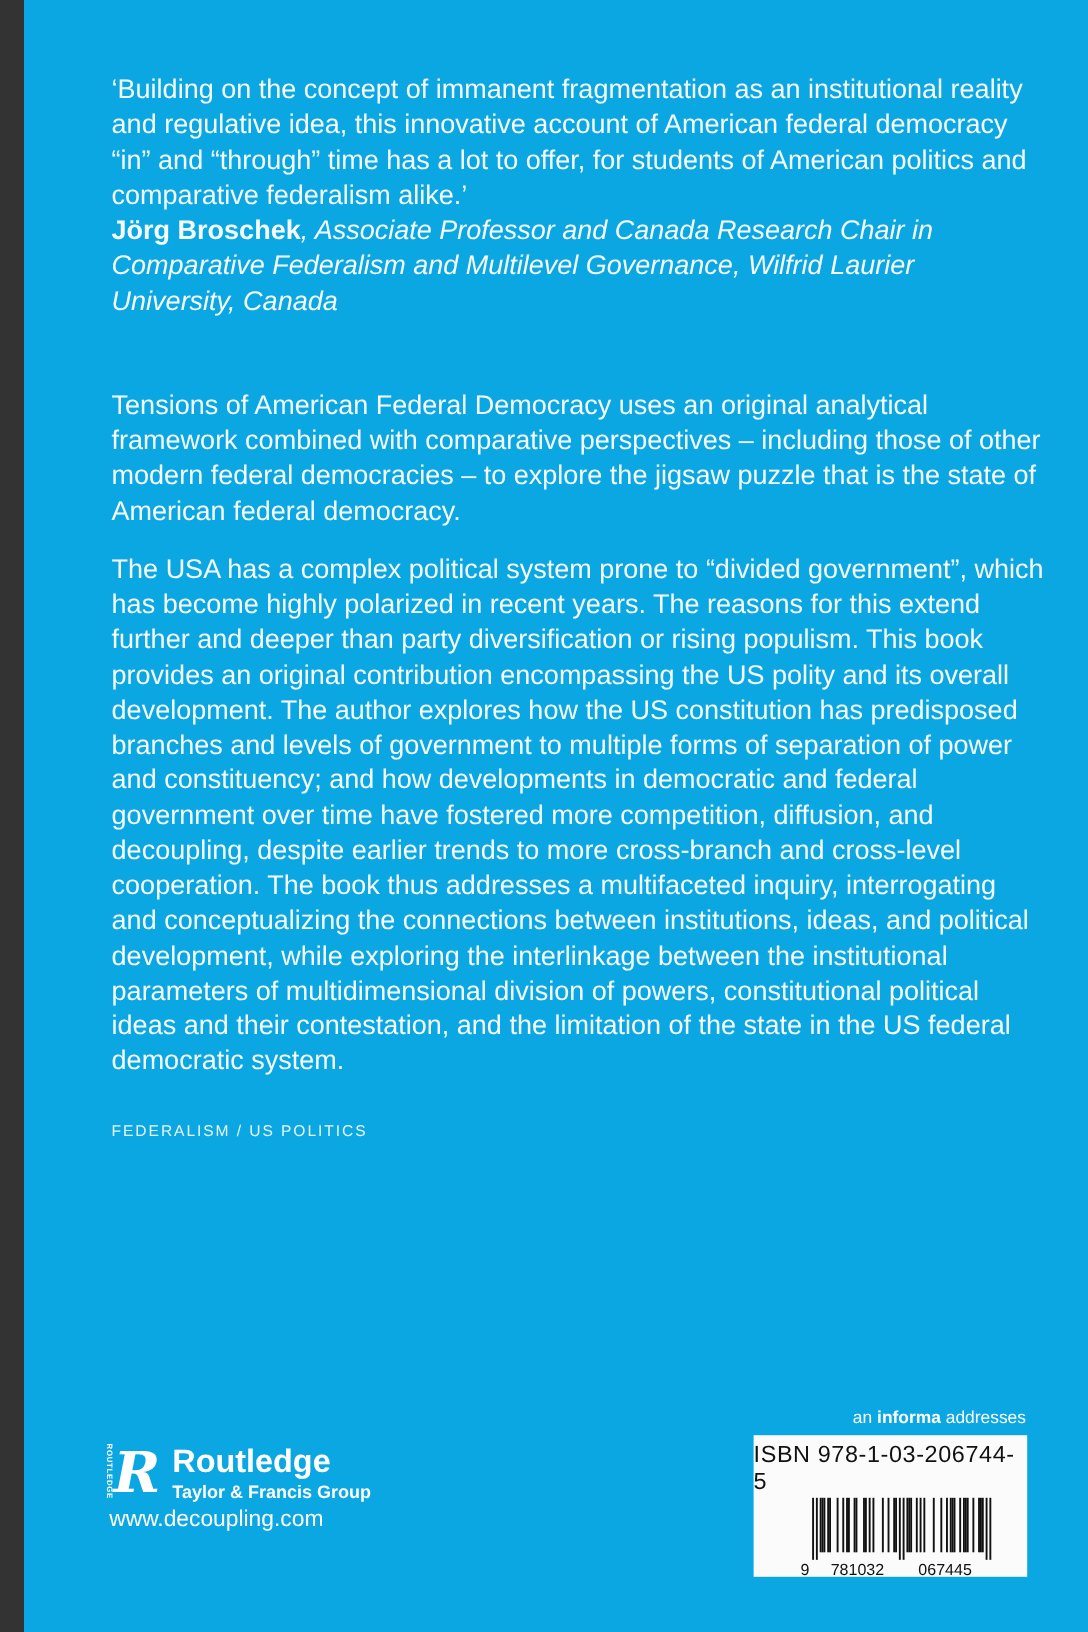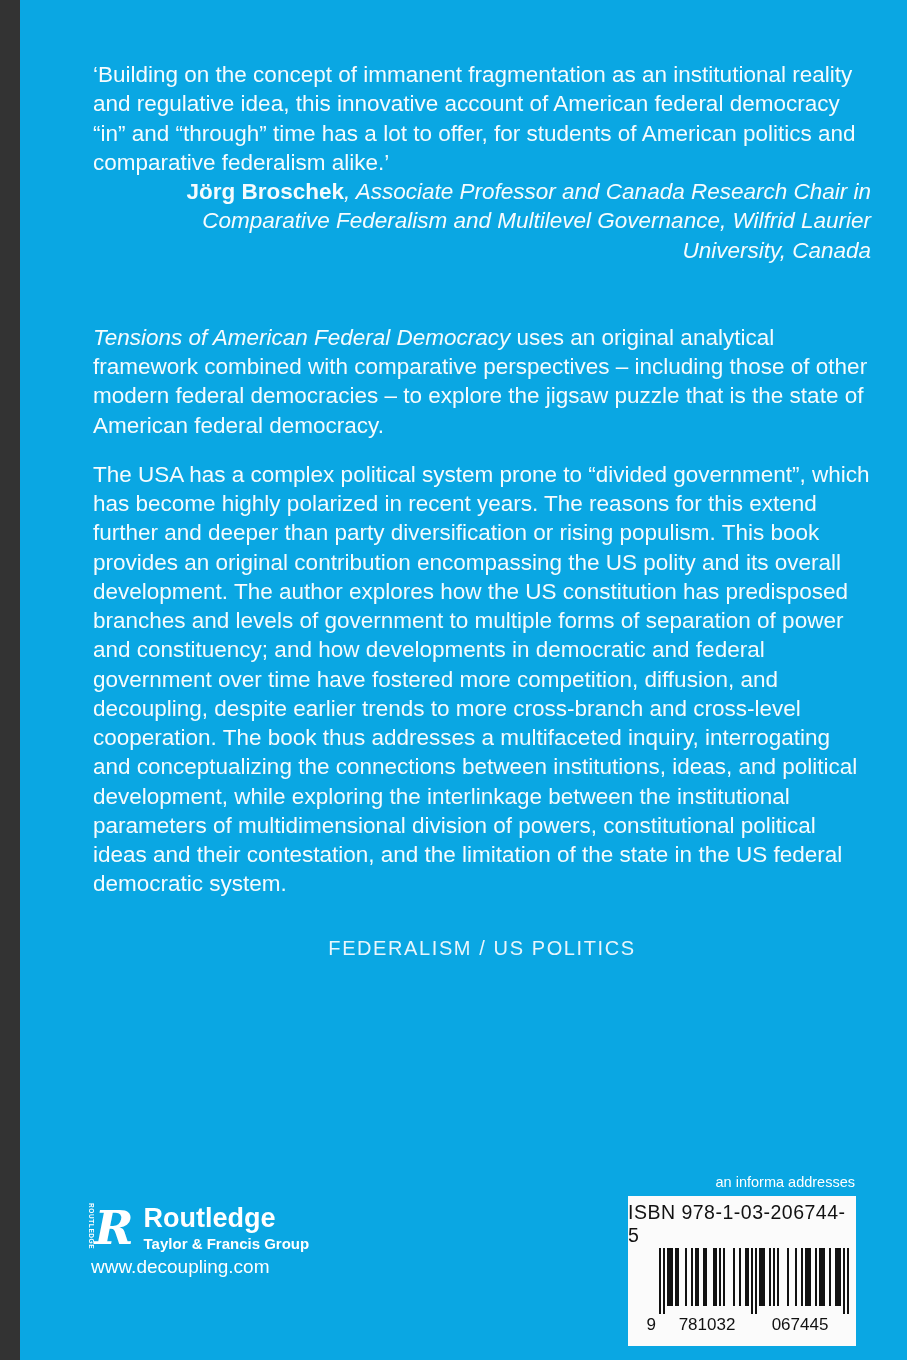--- a/index.html
+++ b/index.html
@@ -9,40 +9,40 @@
     background:#0aa7e3;
     font-family:"Liberation Sans",sans-serif;
     overflow:hidden;
     margin-left:20px;
   }
   .content{
     position:absolute;left:73px;top:60px;width:778px;
     color:#f6fcfe;font-size:22.5px;line-height:1.3;
   }
   .quote{margin:0;}
-  .attribution{margin:0;font-style:italic;text-align:right;}
+  .attribution{margin:0;font-style:italic;}
   .attribution .reviewer-name{font-style:normal;font-weight:bold;}
   .synopsis-intro{margin:58px 0 0 0;}
-  .synopsis-intro .book-title{font-style:italic;}
+  .synopsis-intro .book-title{}
   .synopsis-body{margin:20px 0 0 0;}
   .synopsis-audience{margin:21px 0 0 0;}
   .author-bio{margin:68px 0 0 0;}
   .author-bio .author-name{font-weight:bold;}
   .category{
     margin:36px 0 0 0;
-    font-size:20px;letter-spacing:1.6px;color:#e9f6fc;text-align:center;
+    font-size:13px;letter-spacing:1.6px;color:#e9f6fc;
   }
   .informa{
     position:absolute;top:1174px;right:72px;
     color:#fff;font-size:14.5px;
   }
-  .informa b{font-weight:normal;}
+  .informa b{font-weight:bold;}
   .isbn-box{
     position:absolute;top:1196px;right:71px;
-    width:228px;height:150px;background:#fbfbfb;
+    width:228px;height:118px;background:#fbfbfb;
     display:flex;flex-direction:column;align-items:center;
     padding-top:5px;box-sizing:border-box;
   }
   .isbn-label{
     color:#111;font-size:19.5px;letter-spacing:0.5px;margin:0 0 1px 0;
   }
   .barcode-svg{display:block;}
   .barcode-svg rect{fill:#111;}
   .barcode-svg text{
     font-family:"Liberation Sans",sans-serif;font-size:17px;fill:#111;

